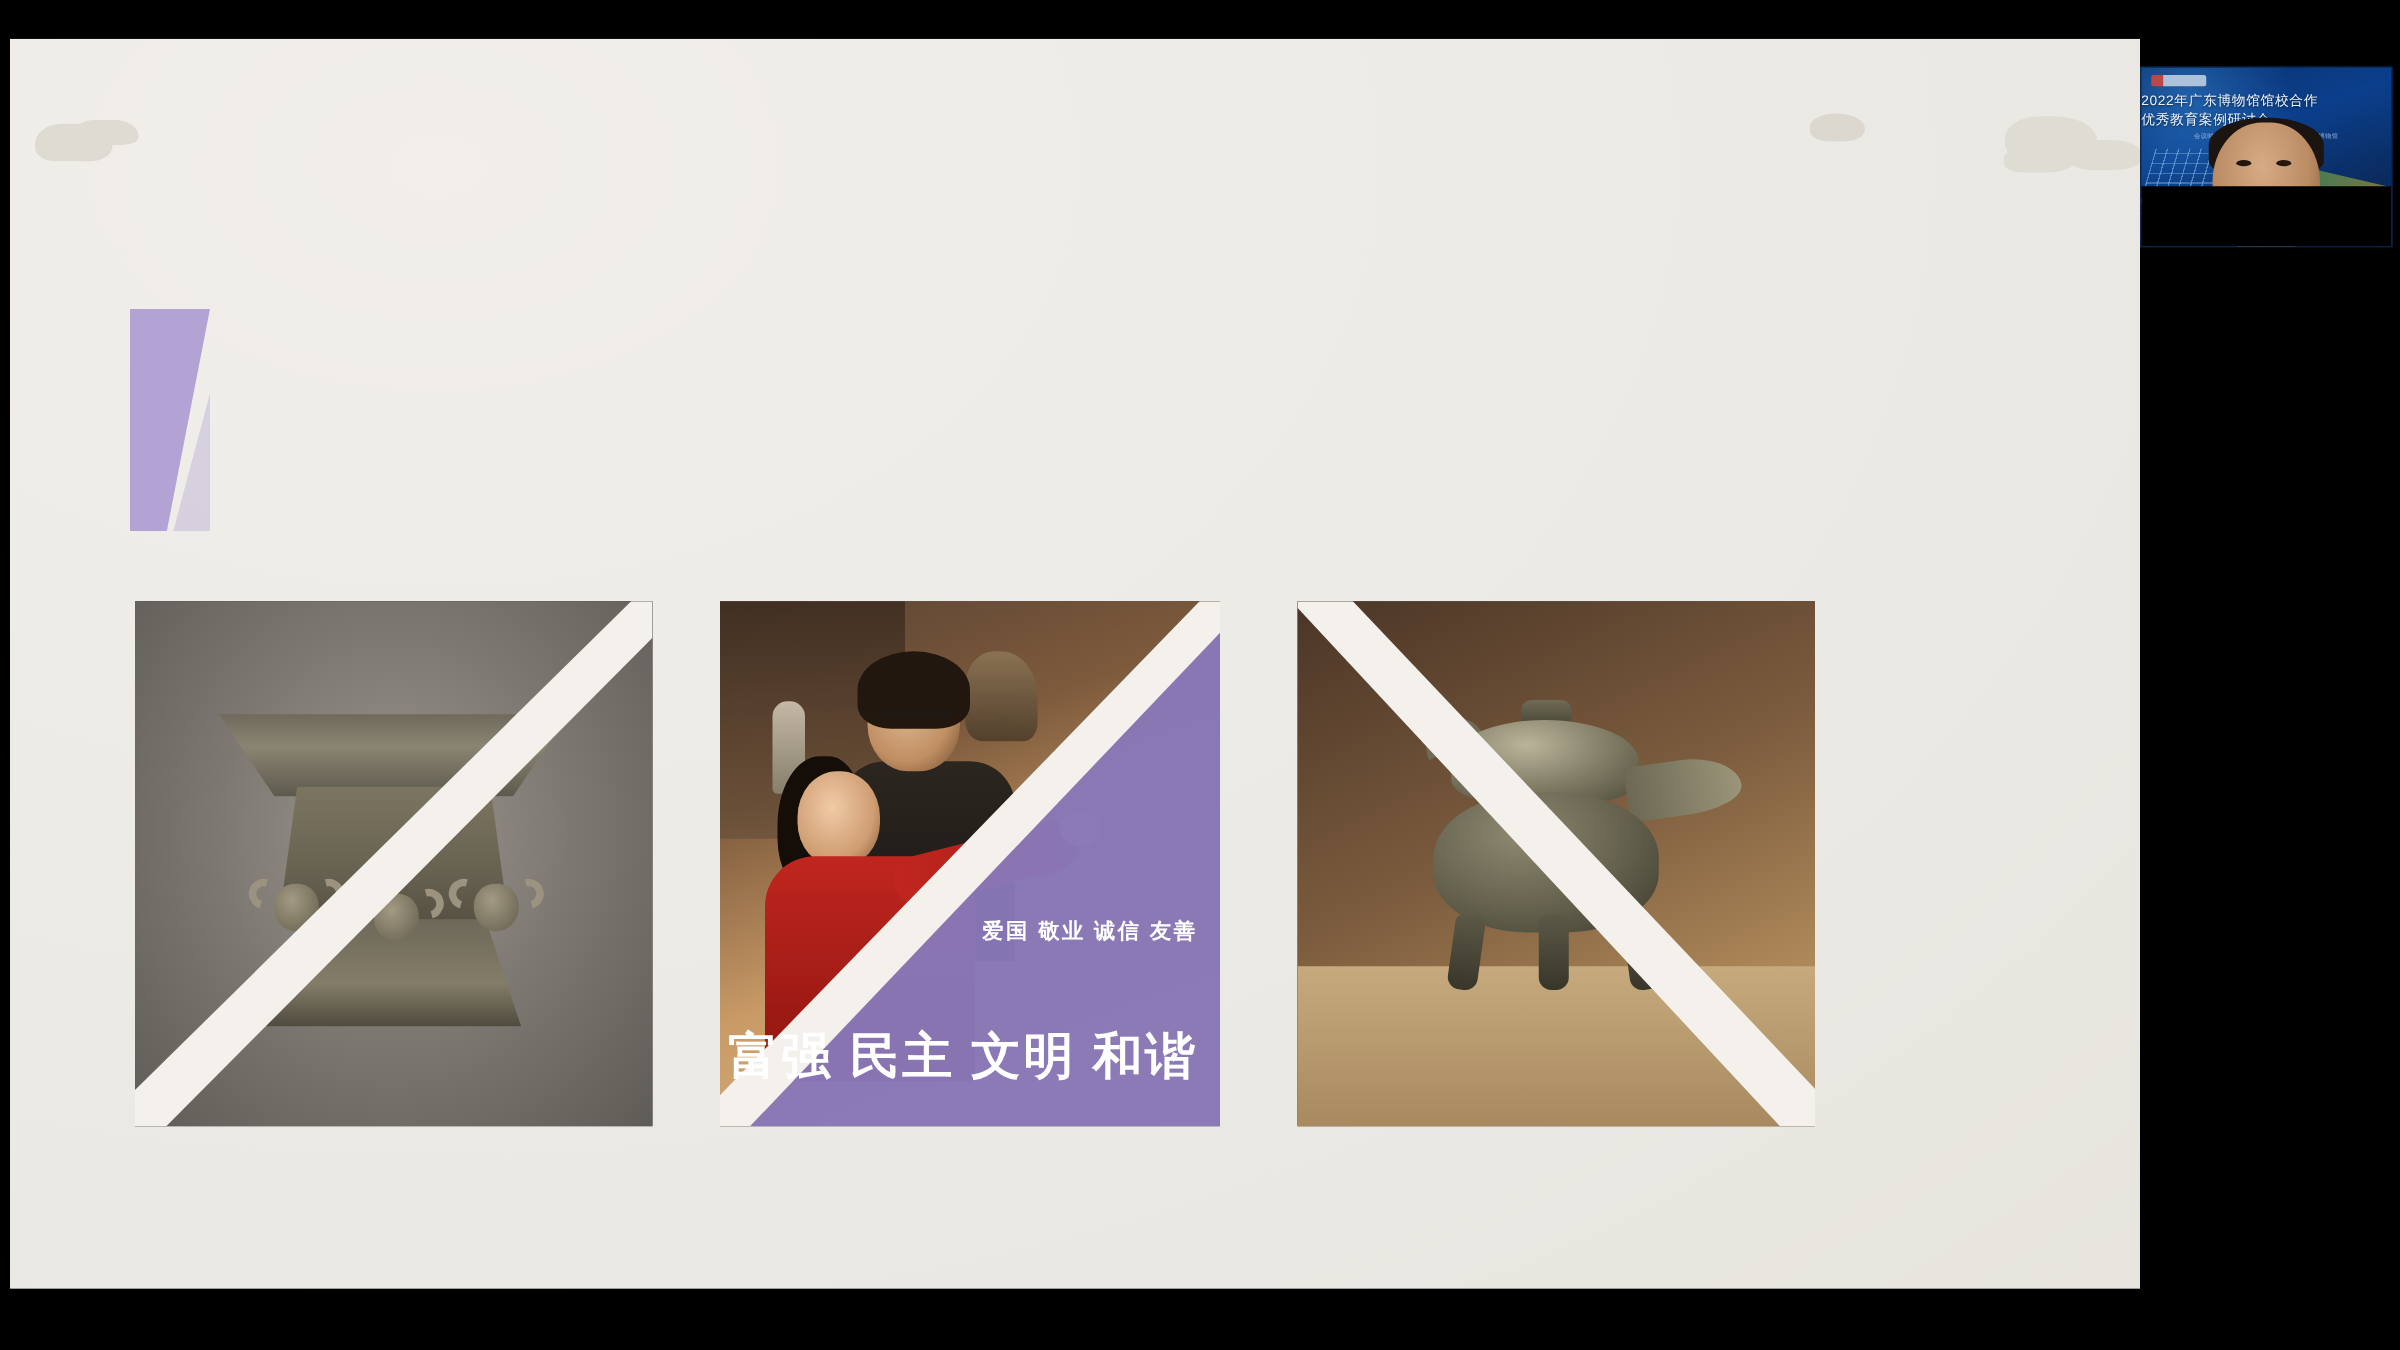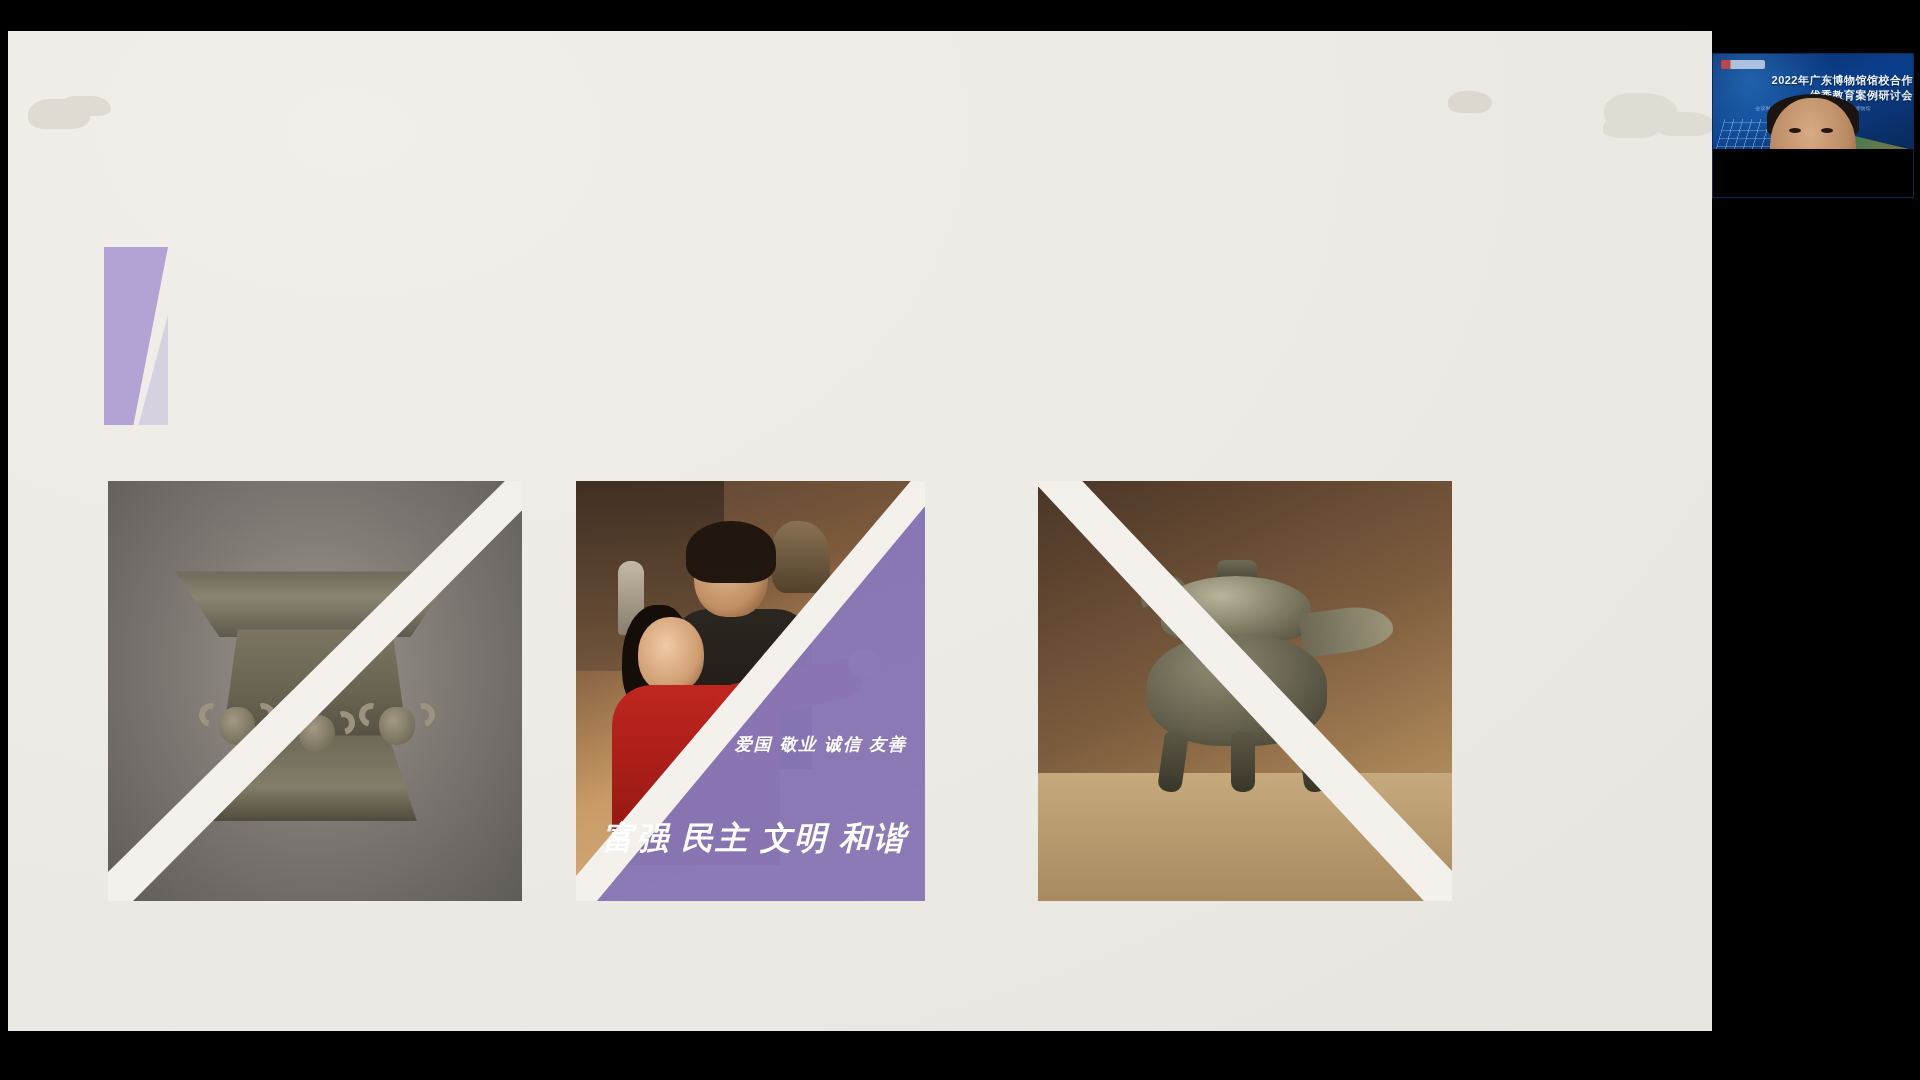--- a/index.html
+++ b/index.html
@@ -159,21 +159,21 @@
     border-right-color: transparent;
     border-bottom-color: transparent;
   }
   .ram .horn.l { left: -6px; transform: rotate(-30deg); }
   .ram .horn.r { right: -6px; transform: rotate(120deg); }
   .ram-1 { left: 40px; top: 152px; }
   .ram-2 { left: 120px; top: 160px; }
   .ram-3 { left: 200px; top: 152px; }
 
   
-  #photo-2 { left: 568px; top: 0; width: 349px; height: 420px; font-style: italic; }
+  #photo-2 { left: 568px; top: 0; width: 400px; height: 420px; }
   #photo-2 .bg {
     position: absolute; inset: 0;
     background:
       linear-gradient(160deg,#5a4332 0%, #7d5a3c 30%, #c89a66 60%, #e0bd8e 100%);
   }
   #photo-2 .shelf {
     position: absolute; left: 0; top: 0; width: 148px; height: 190px;
     background: linear-gradient(180deg,#3a2a1e,#6b513a);
     opacity: .8;
   }
@@ -244,21 +244,21 @@
   }
   #photo-2 .white-diag {
     position: absolute; inset: 0;
     background: #f4f1ec;
     clip-path: polygon(100% -4%, 104% 2%, 2% 104%, -4% 98%);
   }
   .ov-text { position: absolute; right: 18px; color: #fff; white-space: nowrap;
              text-align: right; font-weight: 700; letter-spacing: 1px; }
   #ov-line-1 { top: 252px; font-size: 17px; font-weight: 600; letter-spacing: 2px; }
   #ov-line-2 { top: 292px; font-size: 26px; letter-spacing: 2px; }
-  #ov-line-3 { top: 336px; font-size: 32px; letter-spacing: 2px; }
+  #ov-line-3 { top: 336px; font-size: 40px; letter-spacing: 2px; }
 
   
   #photo-3 { left: 1030px; top: 0; width: 414px; height: 420px; }
   #photo-3 .bg {
     position: absolute; inset: 0;
     background: linear-gradient(155deg,#4a3526 0%, #7c5c3e 45%, #a98456 75%, #c7a271 100%);
   }
   #photo-3 .plinth {
     position: absolute; left: 0; bottom: 0; width: 100%; height: 128px;
     background: linear-gradient(180deg,#c6a97d 0%, #a98a60 100%);
@@ -342,22 +342,22 @@
   }
   #webcam .vlogo {
     position: absolute; left: 8px; top: 6px;
     width: 44px; height: 9px;
     background: linear-gradient(90deg,#d9453a 0 9px, rgba(255,255,255,.75) 10px 44px);
     border-radius: 2px;
     opacity: .85;
   }
   #webcam .vtitle-1, #webcam .vtitle-2 {
     position: absolute; left: 0; width: 100%;
-    text-align: right; color: #eaf3ff;
-    font-weight: 700; letter-spacing: .5px;
+    text-align: left; color: #eaf3ff;
+    font-weight: 400; letter-spacing: .5px;
     text-shadow: 0 1px 2px rgba(0,0,0,.6);
     white-space: nowrap;
   }
   #webcam .vtitle-1 { top: 19px; font-size: 11px; }
   #webcam .vtitle-2 { top: 34px; font-size: 11px; }
   #webcam .vsub {
     position: absolute; left: 0; top: 51px; width: 100%;
     text-align: center; color: rgba(220,235,255,.6);
     font-size: 5px; letter-spacing: .3px; white-space: nowrap;
   }

